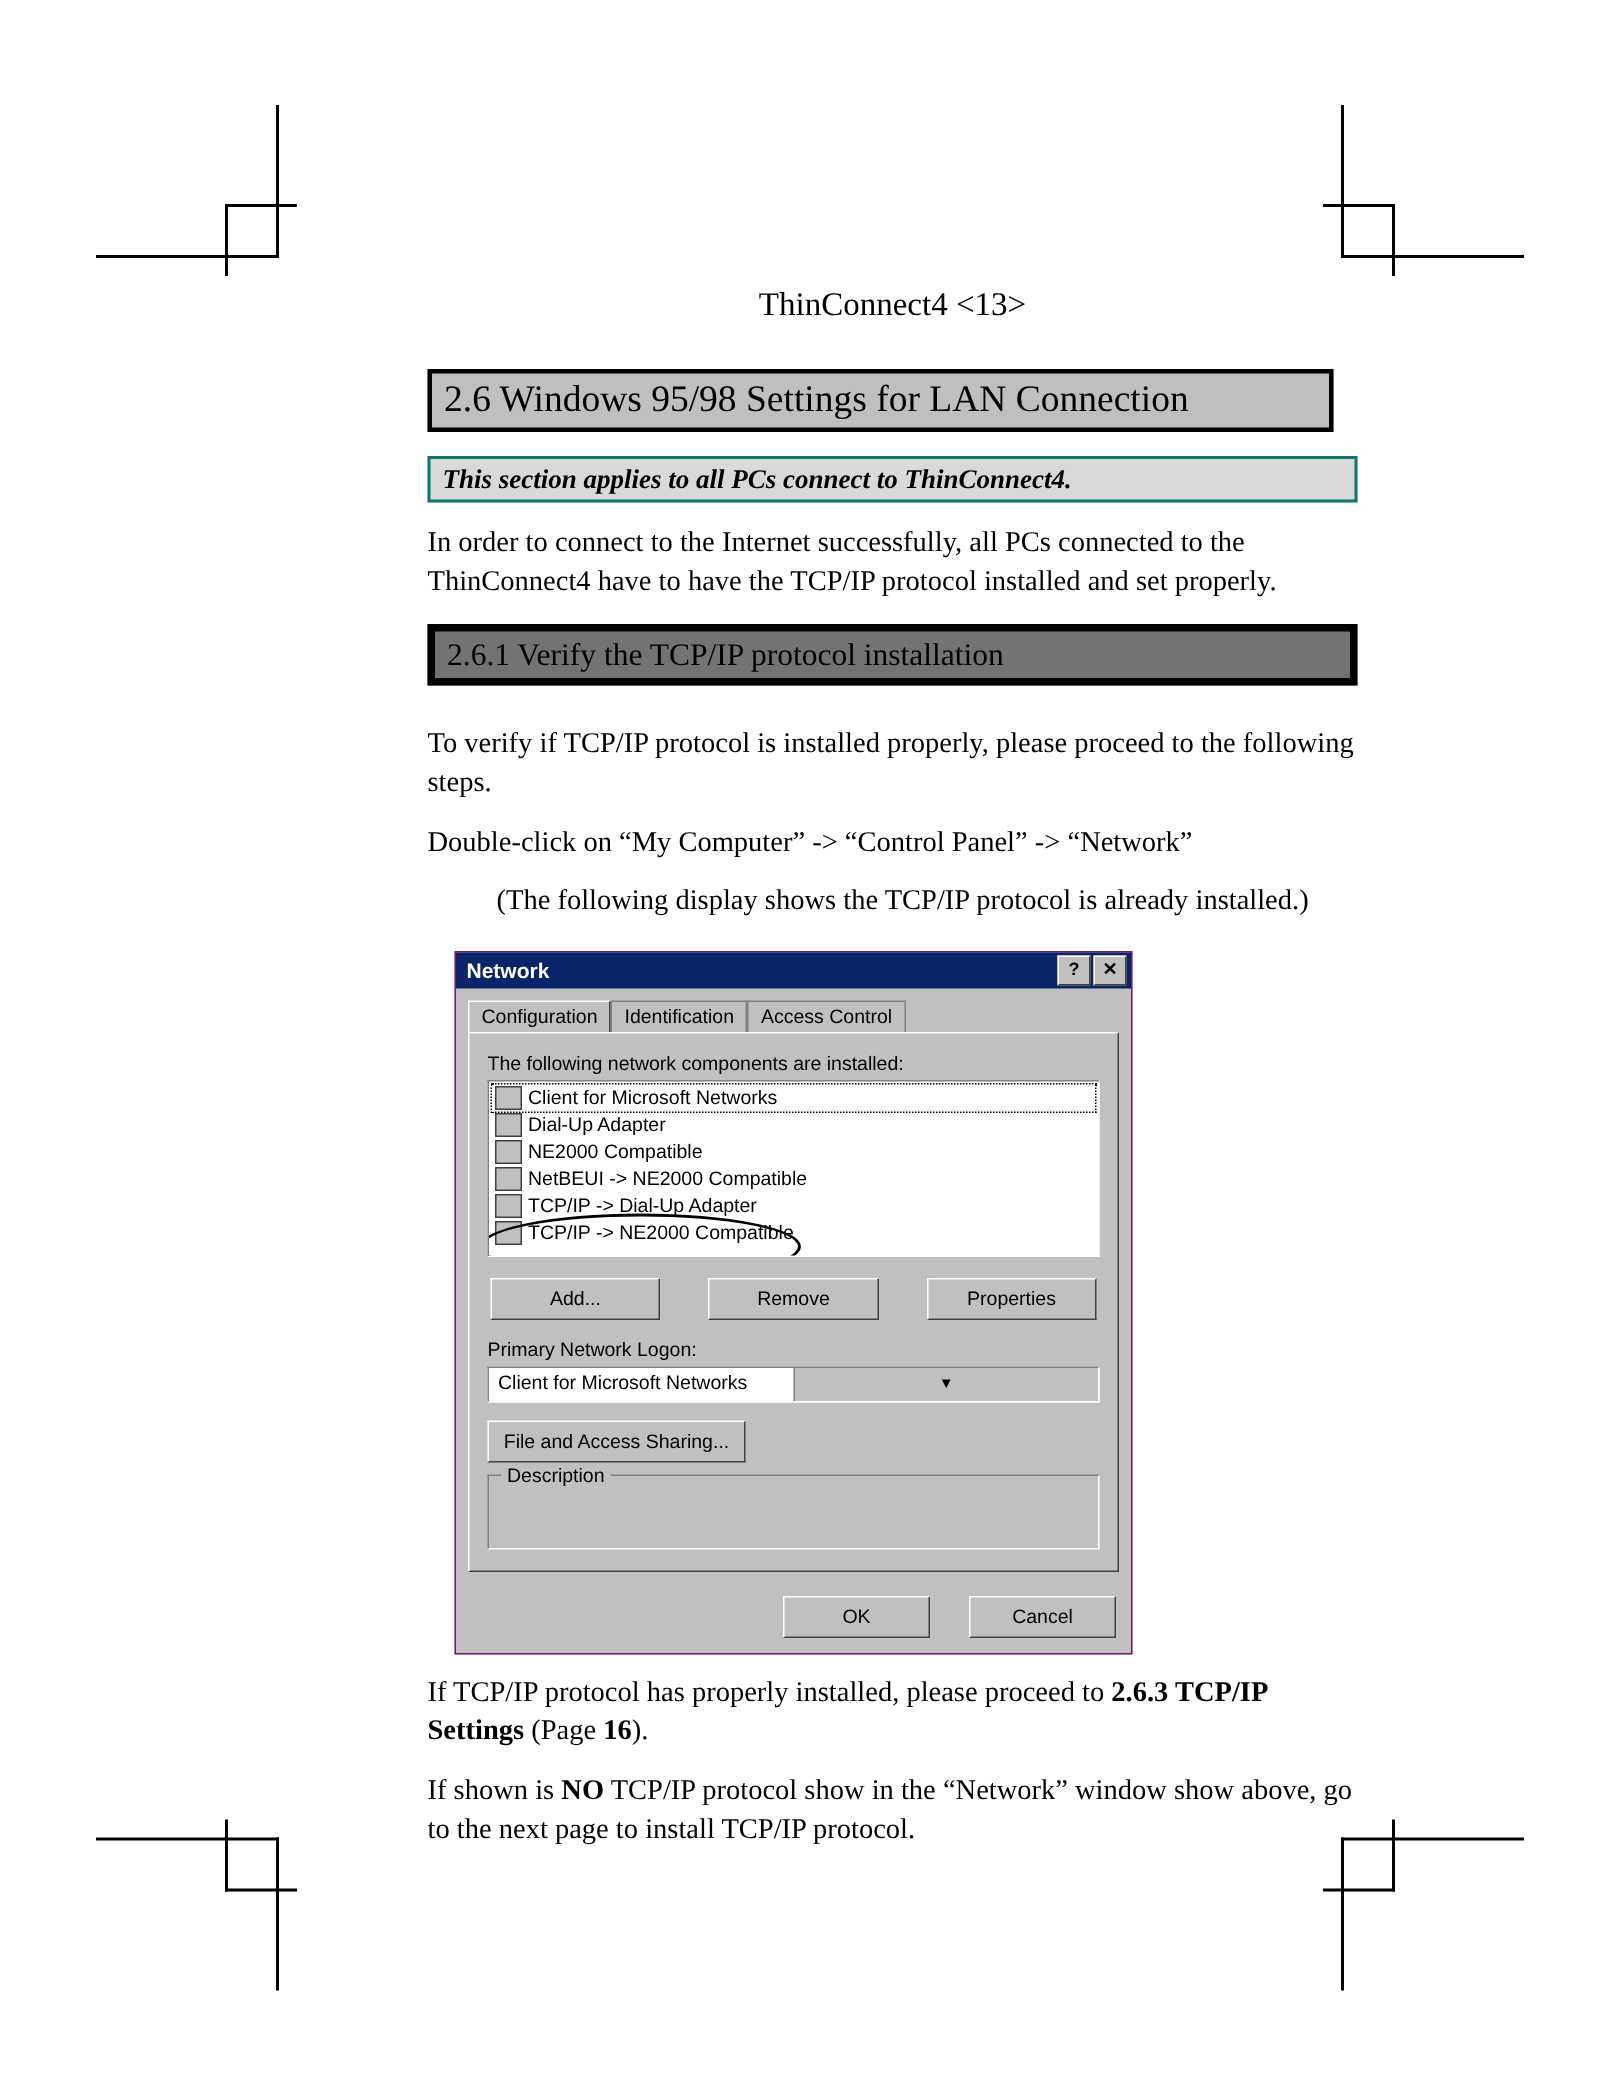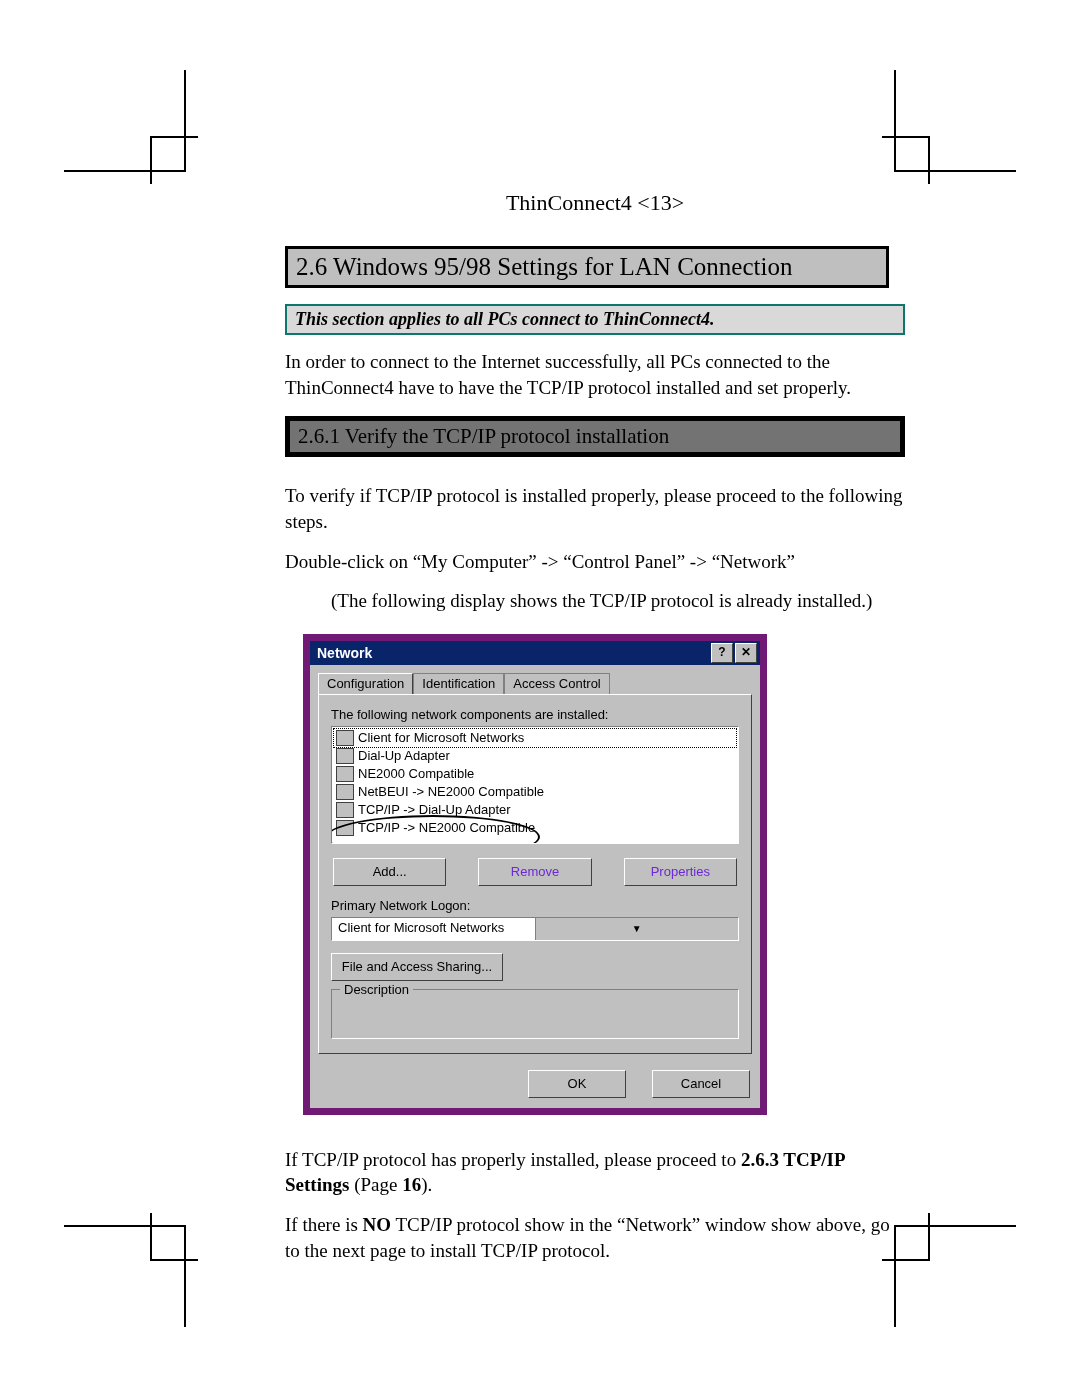--- a/index.html
+++ b/index.html
@@ -13,37 +13,37 @@
 .crop-bl::after{content:"";position:absolute;right:-14px;top:-14px;width:46px;height:46px;border-left:2px solid #000;border-bottom:2px solid #000}
 .crop-br{right:64px;bottom:70px;width:120px;height:100px;border-left:2px solid #000;border-top:2px solid #000}
 .crop-br::after{content:"";position:absolute;left:-14px;top:-14px;width:46px;height:46px;border-right:2px solid #000;border-bottom:2px solid #000}
 .content{position:absolute;left:285px;top:190px;width:620px}
 .hdr{text-align:center;font-size:22px;margin-bottom:30px}
 .section-h{background:#bfbfbf;border:3px solid #000;padding:4px 8px;font-size:25px;font-weight:normal;margin:0 16px 16px 0}
 .subh{background:#d9d9d9;border:2px solid #0f766e;padding:3px 8px;font-style:italic;font-weight:bold;font-size:18px;margin:0 0 14px 0}
 .subh2{background:#737373;border:5px solid #000000;padding:3px 8px;font-size:21px;margin:16px 0 26px 0}
 .para{font-size:19px;line-height:1.35;margin:0 0 14px 0}
 .indent{margin-left:46px}
-.dlg{width:450px;margin:20px 0 32px 18px;font-family:Tahoma,Arial,sans-serif;font-size:14px;color:#000;border:7px solid #701a75;background:#c0c0c0}
+.dlg{width:450px;margin:20px 0 13px 18px;font-family:Tahoma,Arial,sans-serif;font-size:14px;color:#000;border:1px solid #701a75;background:#c0c0c0}
 .titlebar{display:flex;align-items:center;background:linear-gradient(#0a246a,#0a246a);color:#fff;height:24px;padding:0 3px}
 .tb-title{font-weight:bold;flex:1;padding-left:4px}
 .tb-btn{background:#c0c0c0;border:1px solid #fff;border-right-color:#404040;border-bottom-color:#404040;width:20px;height:18px;margin-left:2px;text-align:center;font-weight:bold;font-family:Arial;line-height:16px;font-size:12px;color:#000}
 .tabs{display:flex;margin:8px 8px 0 8px}
 .tab{background:#c0c0c0;border:1px solid #808080;border-bottom:none;padding:2px 8px;margin-right:0;font-size:13px;position:relative}
 .tab.active{background:#c0c0c0;border-color:#fff #404040 #c0c0c0 #fff;z-index:2;padding-bottom:3px}
 .tab-body{border:1px solid #fff;border-right-color:#404040;border-bottom-color:#404040;margin:0 8px 10px 8px;padding:12px 12px 14px 12px;background:#c0c0c0}
 .lbl{font-size:13px;margin-bottom:4px}
 .listbox{background:#fff;border:1px solid #808080;border-right-color:#fff;border-bottom-color:#fff;height:112px;padding:2px 2px;overflow:hidden;position:relative}
 .li{display:flex;align-items:center;height:18px;font-size:13px;padding-left:2px}
 .li .ic{width:16px;height:14px;margin-right:4px;display:inline-block;background:#c0c0c0;border:1px solid #404040}
 .li.sel{background:#fff;border:1px dotted #000;margin:-1px}
 .ellipse{position:absolute;border:2px solid #000;border-radius:50%;width:210px;height:40px;left:-6px;top:88px;pointer-events:none}
 .btnrow{display:flex;gap:32px;margin:14px 2px 2px 2px}
 .btn95{flex:1;background:#c0c0c0;border:1px solid #fff;border-right-color:#404040;border-bottom-color:#404040;height:26px;font-size:13px;display:flex;align-items:center;justify-content:center}
-.btn95.dis{color:#6d28d9}
+.btn95.dis{color:#000000}
 .combo{display:flex;background:#fff;border:1px solid #808080;border-right-color:#fff;border-bottom-color:#fff;height:22px;margin:2px 0 12px 0}
 .combo span{flex:1;padding:2px 6px;font-size:13px}
 .combo .arrow{width:18px;background:#c0c0c0;border-left:1px solid #808080;display:flex;align-items:center;justify-content:center;font-size:10px}
 .groupbox{border:1px solid #808080;border-right-color:#fff;border-bottom-color:#fff;padding:8px 10px 40px 10px;margin-top:8px;position:relative}
 .groupbox .legend{position:absolute;top:-8px;left:8px;background:#c0c0c0;padding:0 4px;font-size:13px}
 .okrow{display:flex;justify-content:flex-end;gap:26px;padding:6px 10px 10px 0}
 .okrow .btn95{flex:0 0 96px}
 </style>
 </head>
 <body>
@@ -130,16 +130,16 @@
       <div class="okrow">
         <div class="btn95">OK</div>
         <div class="btn95">Cancel</div>
       </div>
     </div>
 
     <p class="para">
       <span>If TCP/IP protocol has properly installed, please proceed to </span><b>2.6.3 TCP/IP Settings</b><span> (Page </span><b>16</b><span>).</span>
     </p>
     <p class="para">
-      <span>If there is </span><b>NO</b><span> TCP/IP protocol show in the “Network” window show above, go to the next page to install TCP/IP protocol.</span>
+      <span>If shown is </span><b>NO</b><span> TCP/IP protocol show in the “Network” window show above, go to the next page to install TCP/IP protocol.</span>
     </p>
   </div>
 </div>
 
 </body></html>

